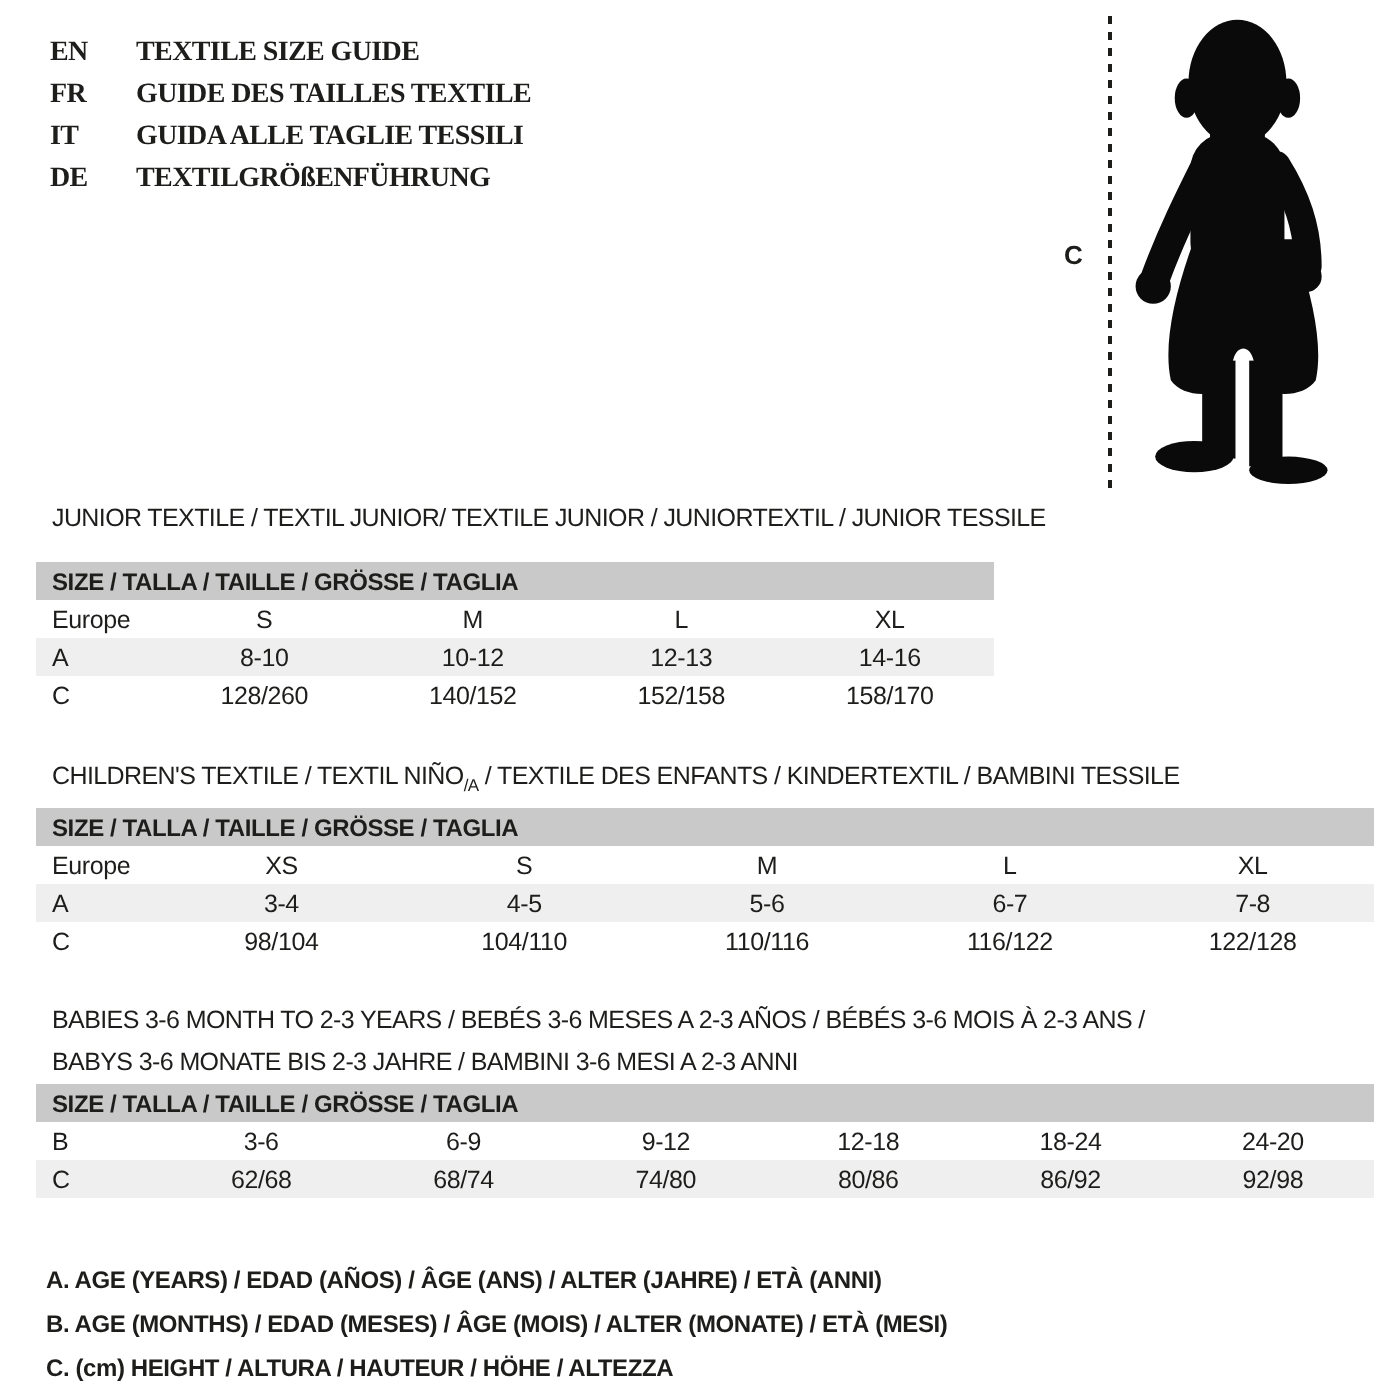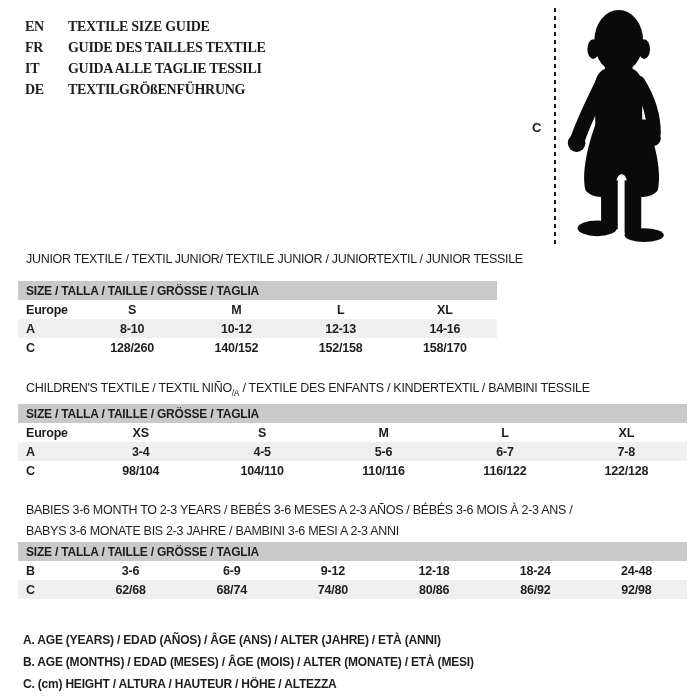--- a/index.html
+++ b/index.html
@@ -29,21 +29,21 @@
   
   .sec-title { position:absolute; left:26px; font-weight:normal; font-size:12.5px; line-height:21px; letter-spacing:-0.3px; white-space:nowrap; }
   .title-sub { font-size:8.5px; vertical-align:sub; }
   .size-table { position:absolute; left:18px; }
   .w-junior { width:479px; }
   .w-wide  { width:669px; }
   .size-bar {
     background:#c9c9c9; height:19px; display:flex; align-items:center;
     padding-left:8px; font-weight:bold; font-size:12px; letter-spacing:-0.2px;
   }
-  .t-row { display:flex; height:19px; align-items:center; font-weight:bold; font-size:12.5px; letter-spacing:-0.2px; }
+  .t-row { display:flex; height:19px; align-items:center; font-weight:normal; font-size:12.5px; letter-spacing:-0.2px; }
   .t-row.shaded { background:#efefef; }
   .t-label { width:62px; padding-left:8px; }
   .t-cell { flex:1; text-align:center; }
 
   
   .footnotes { position:absolute; left:23px; top:629px; font-weight:bold; font-size:12px; line-height:22px; letter-spacing:-0.2px; }
 </style>
 </head>
 <body>
 
@@ -150,21 +150,21 @@
     </h2>
   <div class="size-table w-wide" style="top:542px;">
     <div class="size-bar">SIZE / TALLA / TAILLE / GRÖSSE / TAGLIA</div>
     <div class="t-row">
       <span class="t-label">B</span>
       <span class="t-cell">3-6</span>
       <span class="t-cell">6-9</span>
       <span class="t-cell">9-12</span>
       <span class="t-cell">12-18</span>
       <span class="t-cell">18-24</span>
-      <span class="t-cell">24-48</span>
+      <span class="t-cell">24-20</span>
     </div>
     <div class="t-row shaded">
       <span class="t-label">C</span>
       <span class="t-cell">62/68</span>
       <span class="t-cell">68/74</span>
       <span class="t-cell">74/80</span>
       <span class="t-cell">80/86</span>
       <span class="t-cell">86/92</span>
       <span class="t-cell">92/98</span>
     </div>

